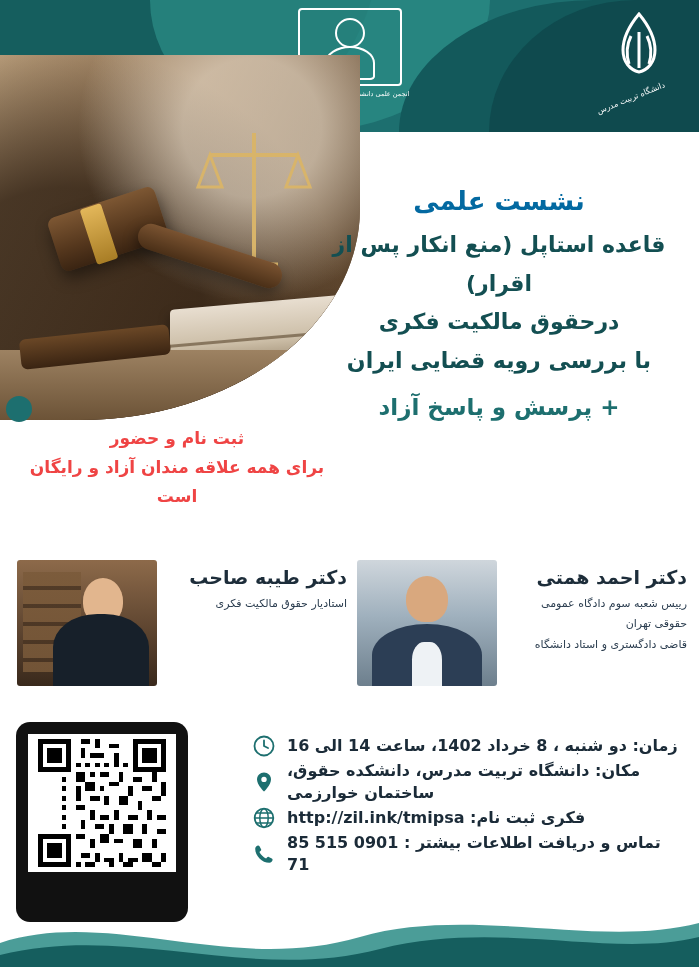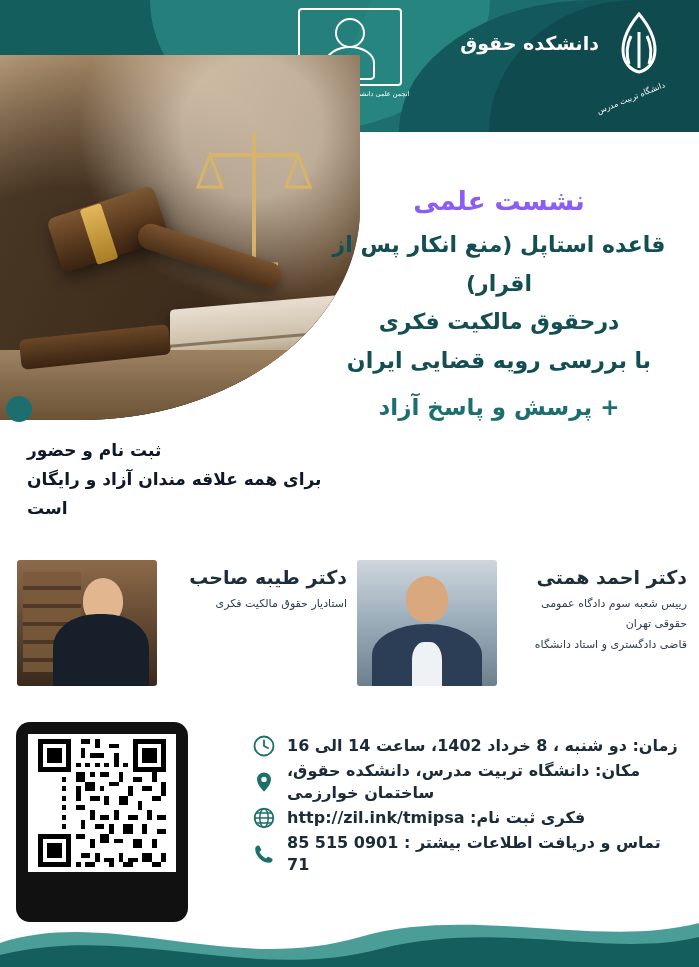--- a/index.html
+++ b/index.html
@@ -217,44 +217,44 @@
     position: absolute;
     top: 186px; right: 24px;
     width: 352px;
     text-align: center;
     direction: rtl;
     color: #155e5e;
   }
   .t-kicker {
     font-size: 26px;
     font-weight: bold;
-    color: #8b5cf6;
+    color: #0369a1;
     margin-bottom: 10px;
   }
   .t-line {
     font-size: 22px;
     font-weight: bold;
     color: #134f52;
     line-height: 1.75;
   }
   .t-plus {
     margin-top: 14px;
     font-size: 23px;
     font-weight: bold;
     color: #1d6f6f;
   }
 
   
   .free-note {
     position: absolute;
-    top: 436px; right: 372px;
+    top: 424px; right: 372px;
     width: 300px;
-    text-align: left;
+    text-align: center;
     direction: rtl;
-    color: #0f172a;
+    color: #ef4444;
   }
   .free-note .l1 { font-size: 17px; font-weight: bold; line-height: 1.7; }
   .free-note .l2 { font-size: 17px; font-weight: bold; line-height: 1.7; }
 
   
   .speakers { position: absolute; top: 560px; left: 0; width: 699px; height: 136px; }
 
   .sp { position: absolute; top: 0; height: 126px; direction: rtl; }
   .sp .photo {
     position: absolute; top: 0;
@@ -405,21 +405,20 @@
       <div class="sub">انجمن علمی دانشجویی حقوق مالکیت فکری</div>
     </div>
 
     <div class="logo-right">
       <svg class="mark" viewBox="0 0 72 66">
         <path d="M36 4 C26 16 20 28 20 40 C20 52 27 60 36 62 C45 60 52 52 52 40 C52 28 46 16 36 4 Z" fill="none" stroke="#ffffff" stroke-width="3"></path>
         <path d="M28 26 C24 34 23 44 26 54" fill="none" stroke="#ffffff" stroke-width="3"></path>
         <path d="M44 26 C48 34 49 44 46 54" fill="none" stroke="#ffffff" stroke-width="3"></path>
         <path d="M36 22 L36 58" stroke="#ffffff" stroke-width="3"></path>
       </svg>
-      <div class="uni-name">دانشکده حقوق</div>
       <div class="uni-sub">دانشگاه تربیت مدرس</div>
     </div>
   </div>
 
   <div class="gavel-photo">
     <div class="blur-bg"></div>
     <svg class="scale-icon" viewBox="0 0 120 150">
       <path d="M60 8 L60 140" stroke="#d8b46a" stroke-width="4"></path>
       <path d="M16 30 L104 30" stroke="#d8b46a" stroke-width="4"></path>
       <path d="M16 30 L4 62 L28 62 Z" fill="none" stroke="#d8b46a" stroke-width="3"></path>

